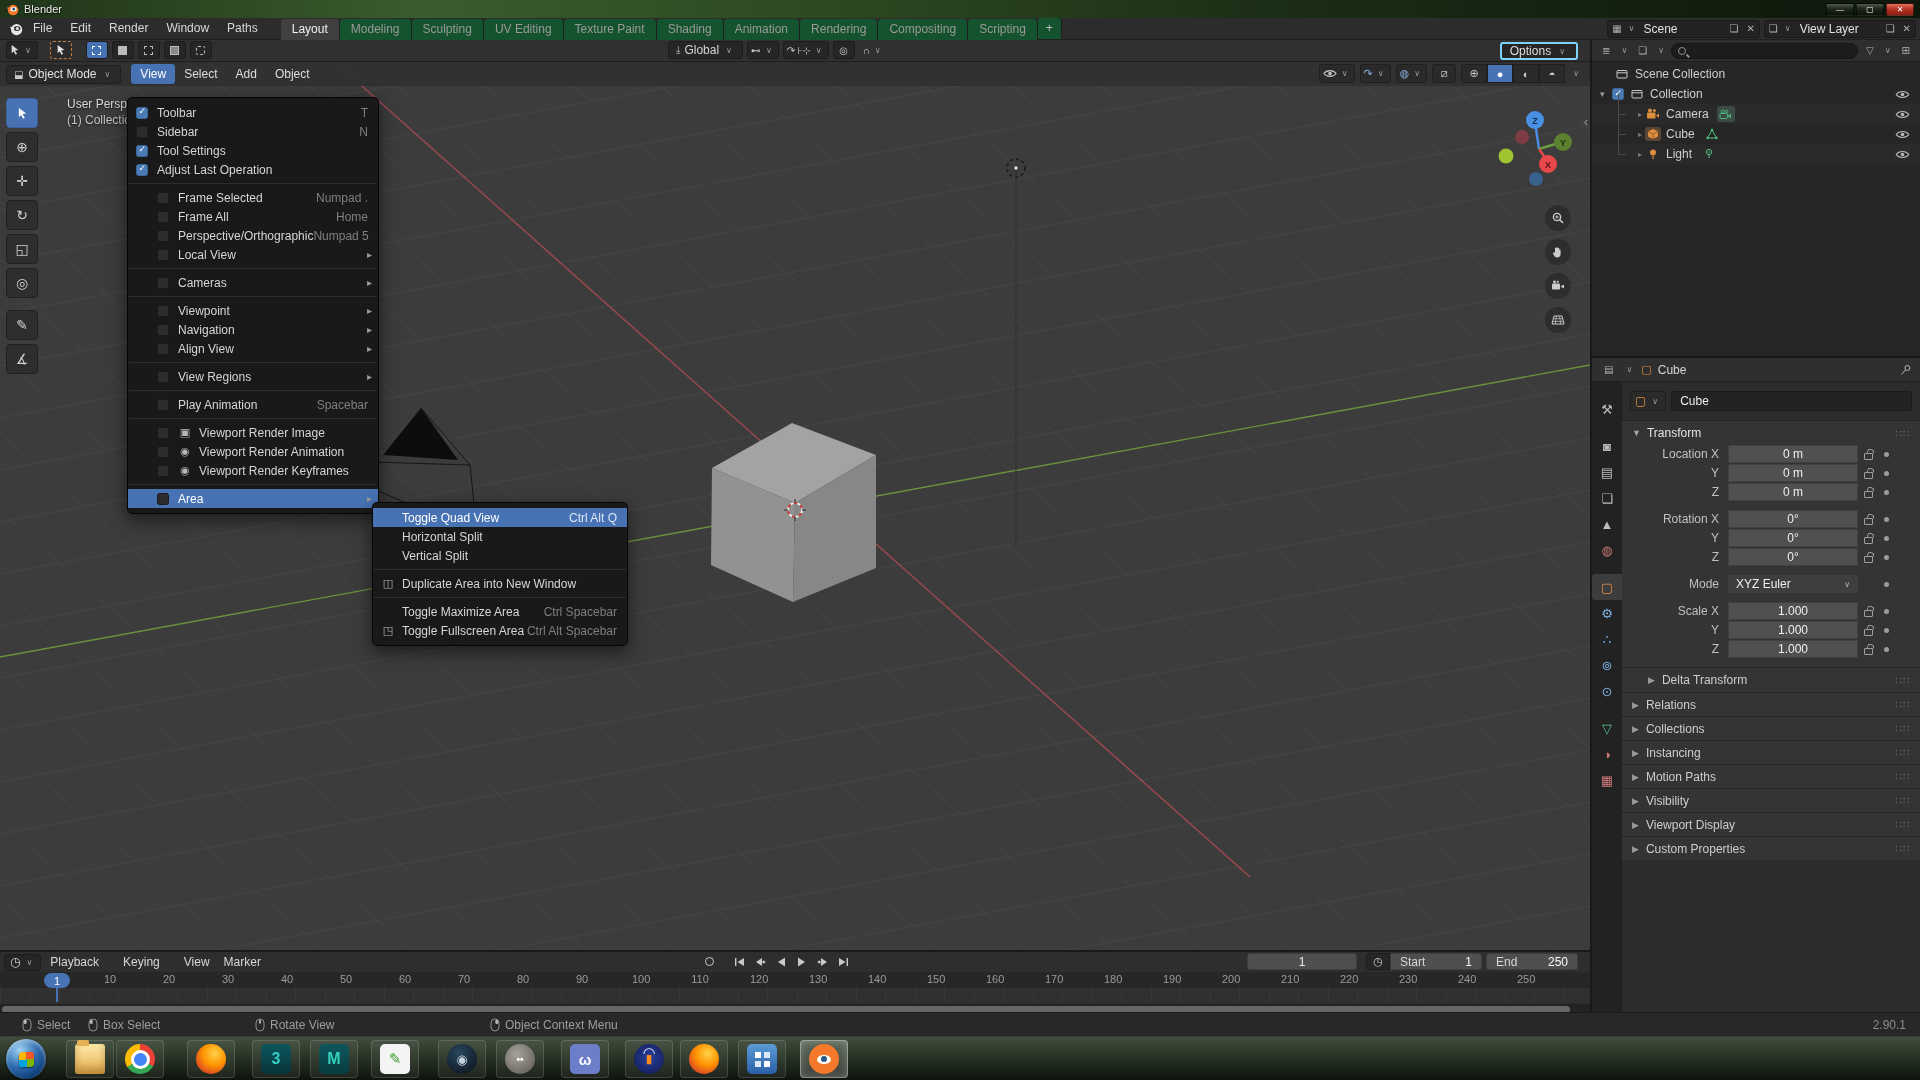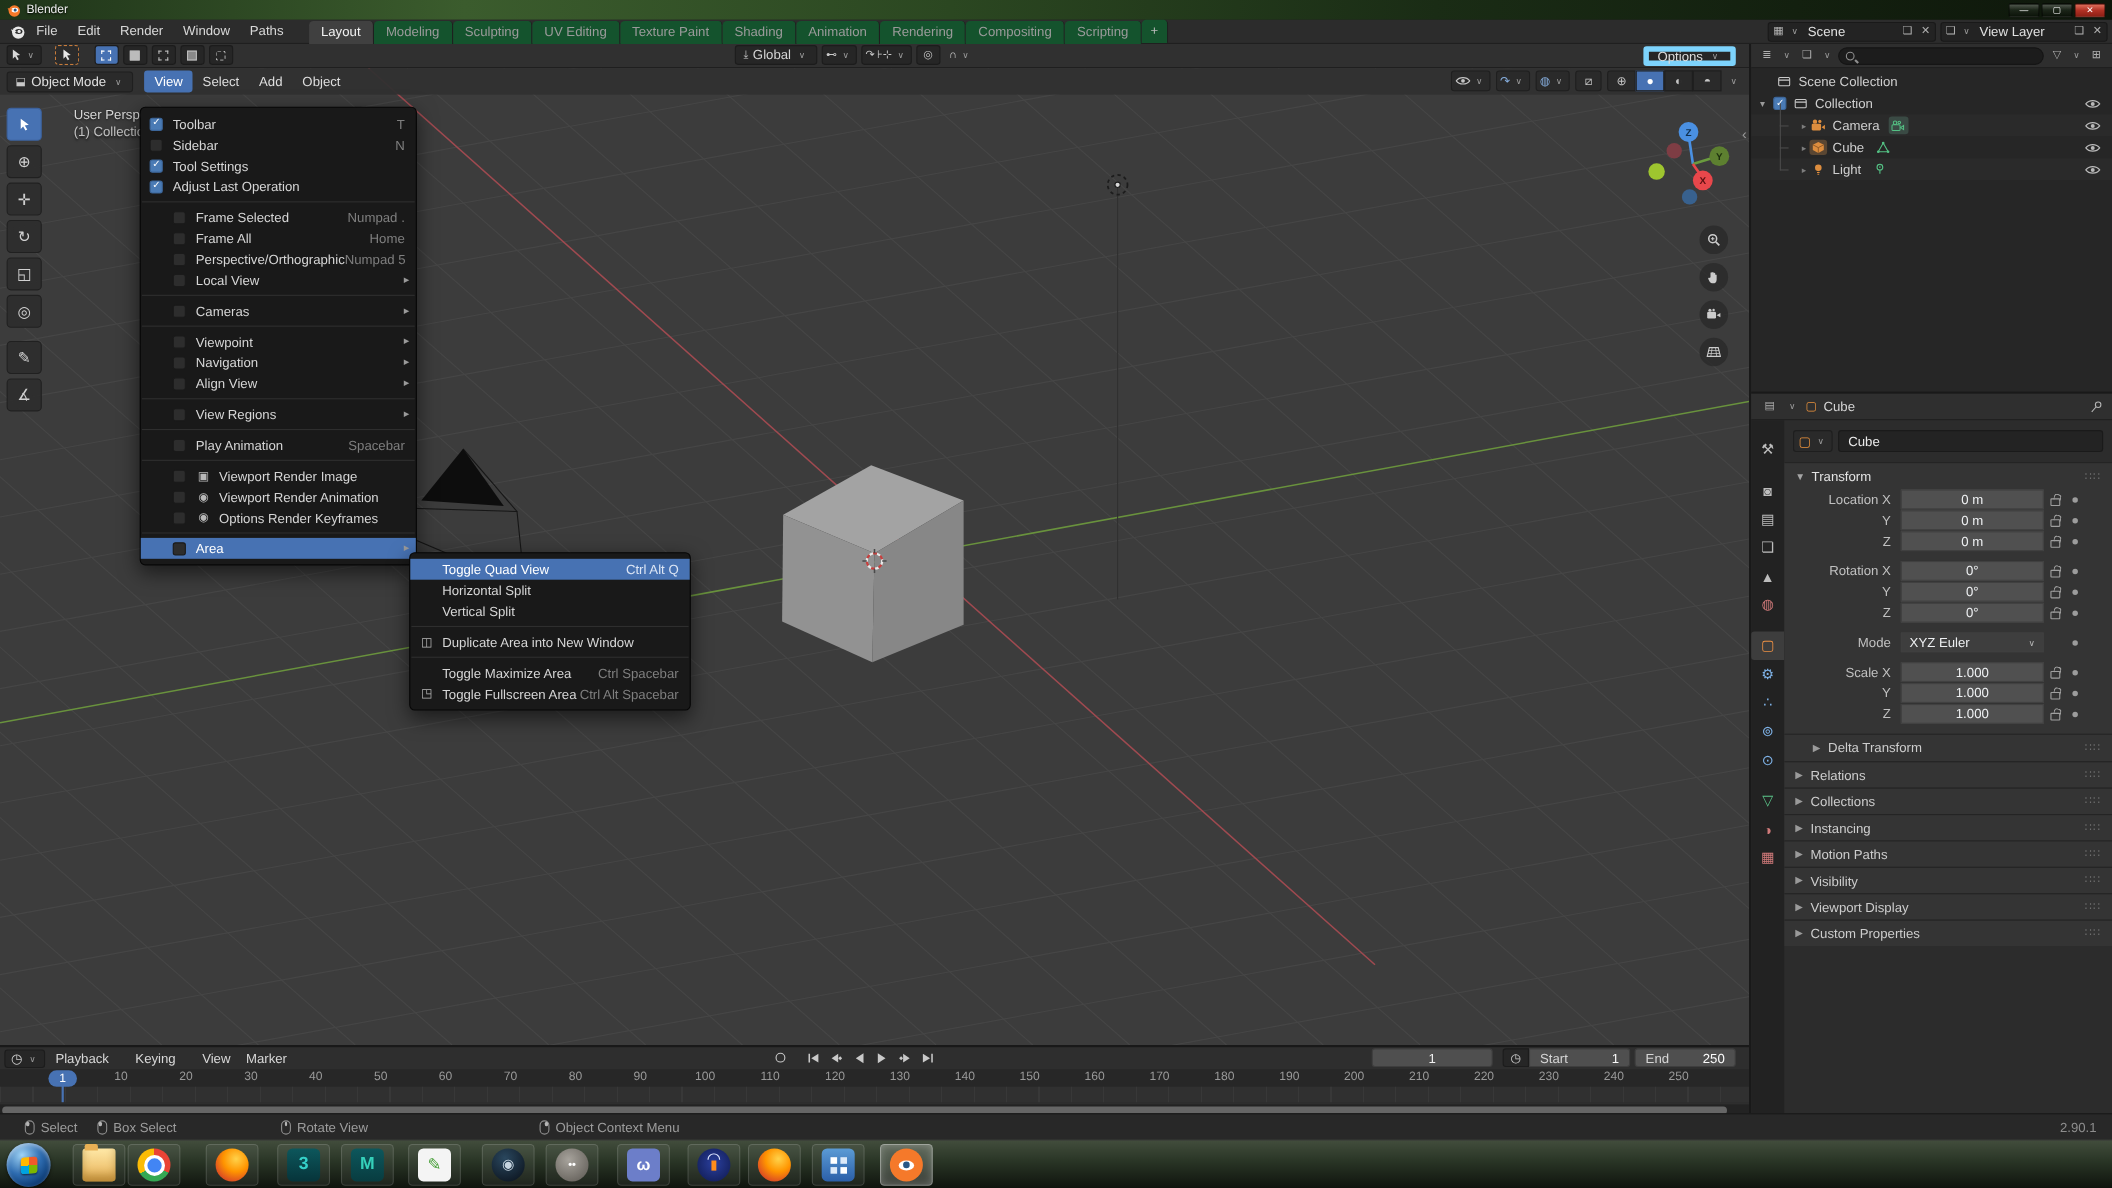--- a/index.html
+++ b/index.html
@@ -34,21 +34,21 @@
   .chev { font-size:8px; color:#9a9a9a; padding:0 3px; }
 
   
   .toolrow { position:absolute; left:0; top:40px; width:1590px; height:22px; background:#303030; border-bottom:1px solid #1e1e1e; }
   .toolrow .cluster { position:absolute; top:1px; display:flex; align-items:center; gap:4px; }
   .sq-btn { height:18px; min-width:22px; background:#262626; border:1px solid #1c1c1c; border-radius:3px;
     display:flex; align-items:center; justify-content:center; gap:2px; color:#c9c9c9; font-size:10px; padding:0 3px; }
   .sq-btn.active-tool { border:1px dashed #c77c3c; background:#2b2b2b; }
   .sq-btn.blue { background:#4772b3; color:#fff; }
   .globalbtn { display:flex; align-items:center; gap:4px; background:#262626; border:1px solid #1c1c1c; border-radius:3px; height:18px; padding:0 7px; }
-  .optionsbtn { position:absolute; right:12px; top:2px; height:18px; background:#262626; border:5px solid #7dd3fc; border-radius:3px;
+  .optionsbtn { position:absolute; right:12px; top:2px; height:18px; background:#262626; border:2px solid #7dd3fc; border-radius:3px;
     display:flex; align-items:center; padding:0 8px; gap:5px; color:#dcdcdc; }
 
   
   .viewport { position:absolute; left:0; top:62px; width:1590px; height:888px; background:#3c3c3c; overflow:hidden; }
   .vp-svg { position:absolute; left:0; top:0; }
   .vp-header { position:absolute; left:0; top:0; width:100%; height:24px; background:rgba(48,48,48,.95);
     display:flex; align-items:center; z-index:5; }
   .mode-btn { display:flex; align-items:center; gap:5px; background:#2a2a2a; border:1px solid #1f1f1f; border-radius:3px;
     height:19px; margin-left:6px; padding:0 7px; color:#e0e0e0; }
   .vp-menus { display:flex; margin-left:10px; }
@@ -781,21 +781,21 @@
         <span class="mi-check"></span>
         <span class="mi-ico"></span>
         <span class="mi-label">Viewport Render Animation</span>
         <span class="mi-short"></span>
         <span class="mi-sub"></span>
       </div>
 
       <div class="mi icon-film">
         <span class="mi-check"></span>
         <span class="mi-ico"></span>
-        <span class="mi-label">Options Render Keyframes</span>
+        <span class="mi-label">Viewport Render Keyframes</span>
         <span class="mi-short"></span>
         <span class="mi-sub"></span>
       </div>
 
       <div class="mi type-sep">
 
         <span class="mi-label"></span>
         <span class="mi-short"></span>
         <span class="mi-sub"></span>
       </div>

